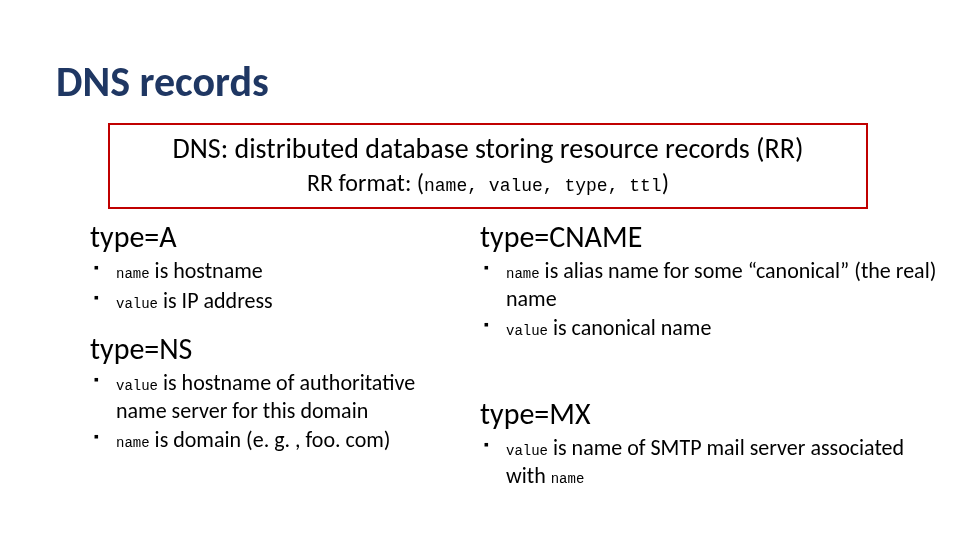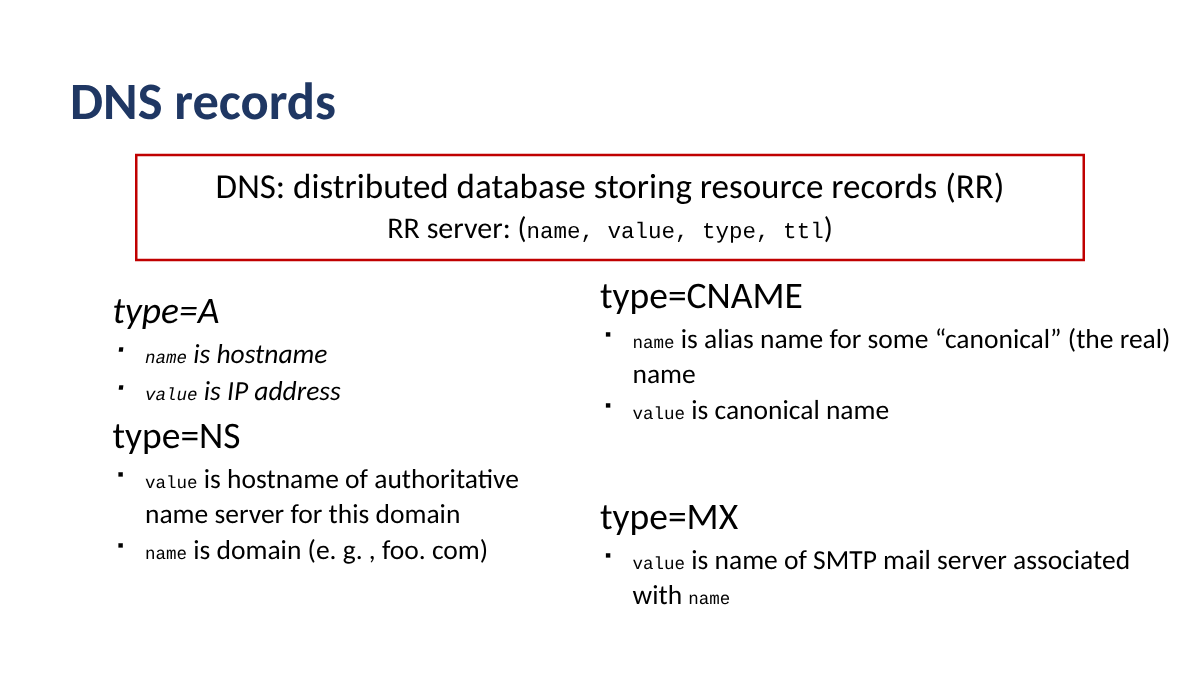--- a/index.html
+++ b/index.html
@@ -48,21 +48,21 @@
   }
   .rrtuple {
     font-family: "Courier New", monospace;
     font-size: 18px;
     text-align: center;
   }
   .open-paren, .close-paren {
     font-family: "Calibri", "Segoe UI", Arial, sans-serif;
     font-size: 24px;
   }
-  .sectionA  { position: absolute; left:  90px; top: 230px; width: 370px; font-style: italic; }
+  .sectionA  { position: absolute; left:  90px; top: 218px; width: 370px; }
   .sectionNS { position: absolute; left:  90px; top: 330px; width: 370px; }
   .sectionCN { position: absolute; left: 480px; top: 218px; width: 460px; }
   .sectionMX { position: absolute; left: 480px; top: 395px; width: 460px; }
   .type-heading {
     font-size: 30px;
     font-weight: 400;
     margin: 0 0 2px 0;
   }
   ul.bullets {
     list-style: none;
@@ -90,21 +90,21 @@
 </style>
 </head>
 <body>
 <div class="slide">
 
   <h1 class="title">DNS records</h1>
 
   <div class="defbox">
     <div class="line1">DNS: distributed database storing resource records (RR)</div>
     <div class="line2">
-      <span>RR server: </span><span class="open-paren">(</span><span class="rrtuple">name, value, type, ttl</span><span class="close-paren">)</span>
+      <span>RR format: </span><span class="open-paren">(</span><span class="rrtuple">name, value, type, ttl</span><span class="close-paren">)</span>
     </div>
   </div>
 
   <div class="sectionA">
     <div class="type-heading">type=A</div>
     <ul class="bullets">
       <li>
         <span class="mono">name</span><span> is hostname</span>
       </li>
       <li>

